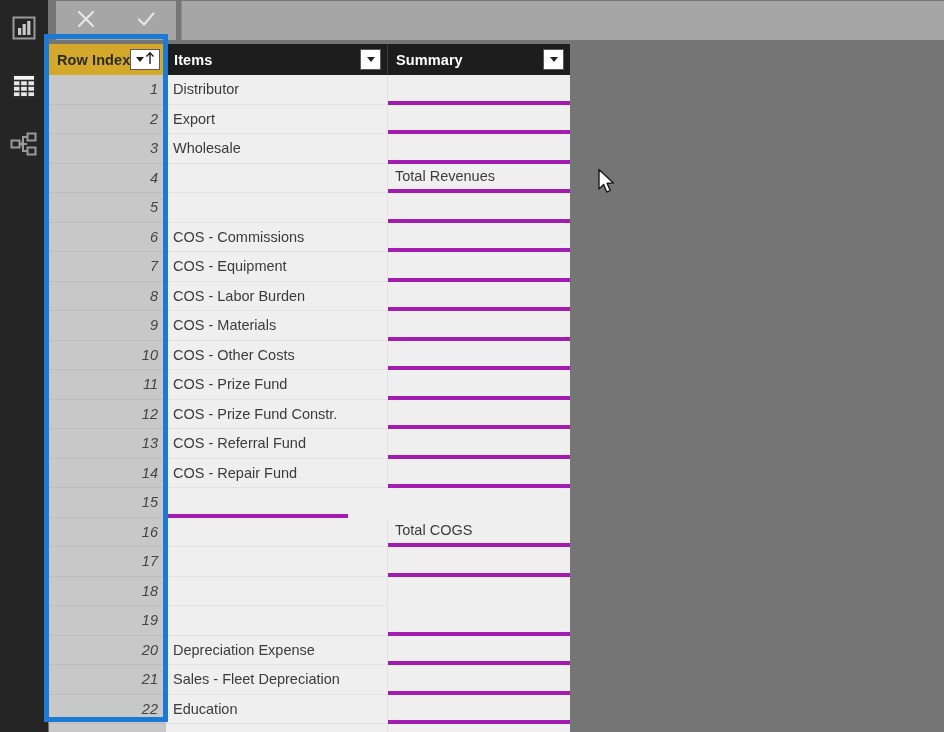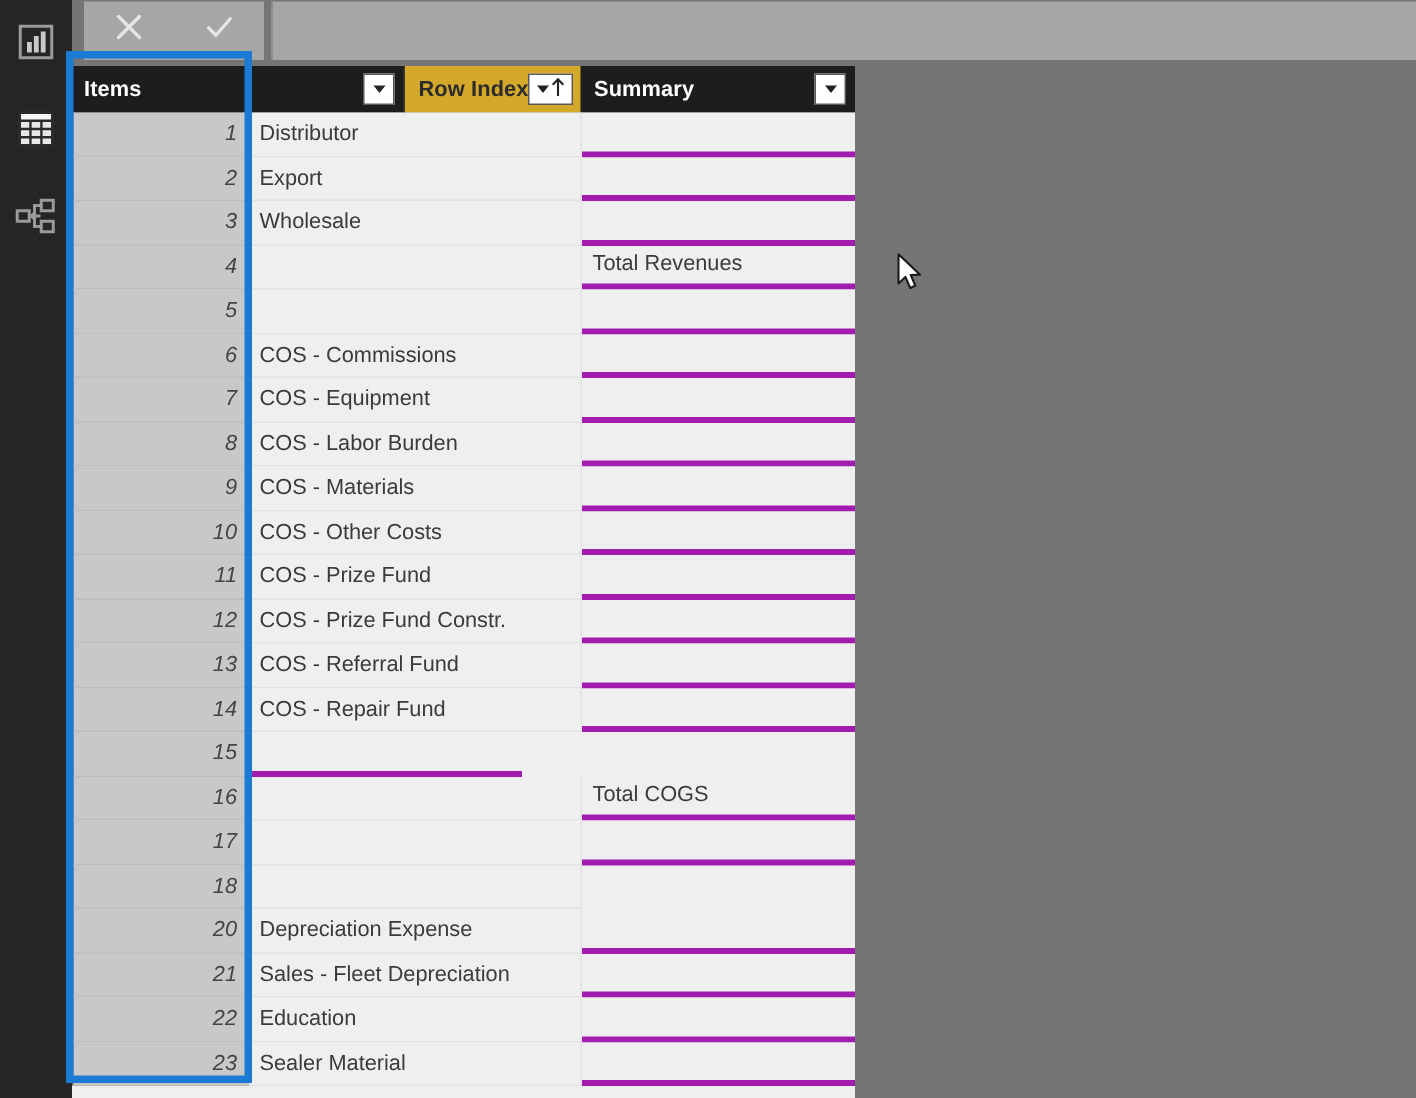--- a/index.html
+++ b/index.html
@@ -289,39 +289,39 @@
         </span>
       </div>
     </div>
     <div id="formulabar"></div>
   </div>
 
   <div id="grid">
 
     <div id="header-row">
 
-      <div class="hcell items">
-        <span>Items</span>
-        <span class="hbtn">
-          <span class="tri"></span>
-        </span>
-      </div>
-
       <div class="hcell idx">
         <span>Row Index</span>
         <span class="hbtn sort">
           <span class="tri"></span>
           <span>
             <svg width="10" height="14" viewBox="0 0 10 14">
               <path d="M5 13 L5 2 M1.5 5.5 L5 1.8 L8.5 5.5" stroke="#222" stroke-width="1.4" fill="none"></path>
             </svg>
           </span>
         </span>
       </div>
 
+      <div class="hcell items">
+        <span>Items</span>
+        <span class="hbtn">
+          <span class="tri"></span>
+        </span>
+      </div>
+
       <div class="hcell summary">
         <span>Summary</span>
         <span class="hbtn">
           <span class="tri"></span>
         </span>
       </div>
 
     </div>
 
     <div id="body-rows">
@@ -407,20 +407,25 @@
         <div class="row">
           <div class="cell idx">17</div>
           <div class="cell items"></div>
           <div class="cell summary"></div>
         </div>
         <div class="row">
           <div class="cell idx">18</div>
           <div class="cell items"></div>
         </div>
         <div class="row">
+          <div class="cell idx">19</div>
+          <div class="cell items"></div>
+          <div class="cell summary"></div>
+        </div>
+        <div class="row">
           <div class="cell idx">20</div>
           <div class="cell items">Depreciation Expense</div>
           <div class="cell summary"></div>
         </div>
         <div class="row">
           <div class="cell idx">21</div>
           <div class="cell items">Sales - Fleet Depreciation</div>
           <div class="cell summary"></div>
         </div>
         <div class="row">

